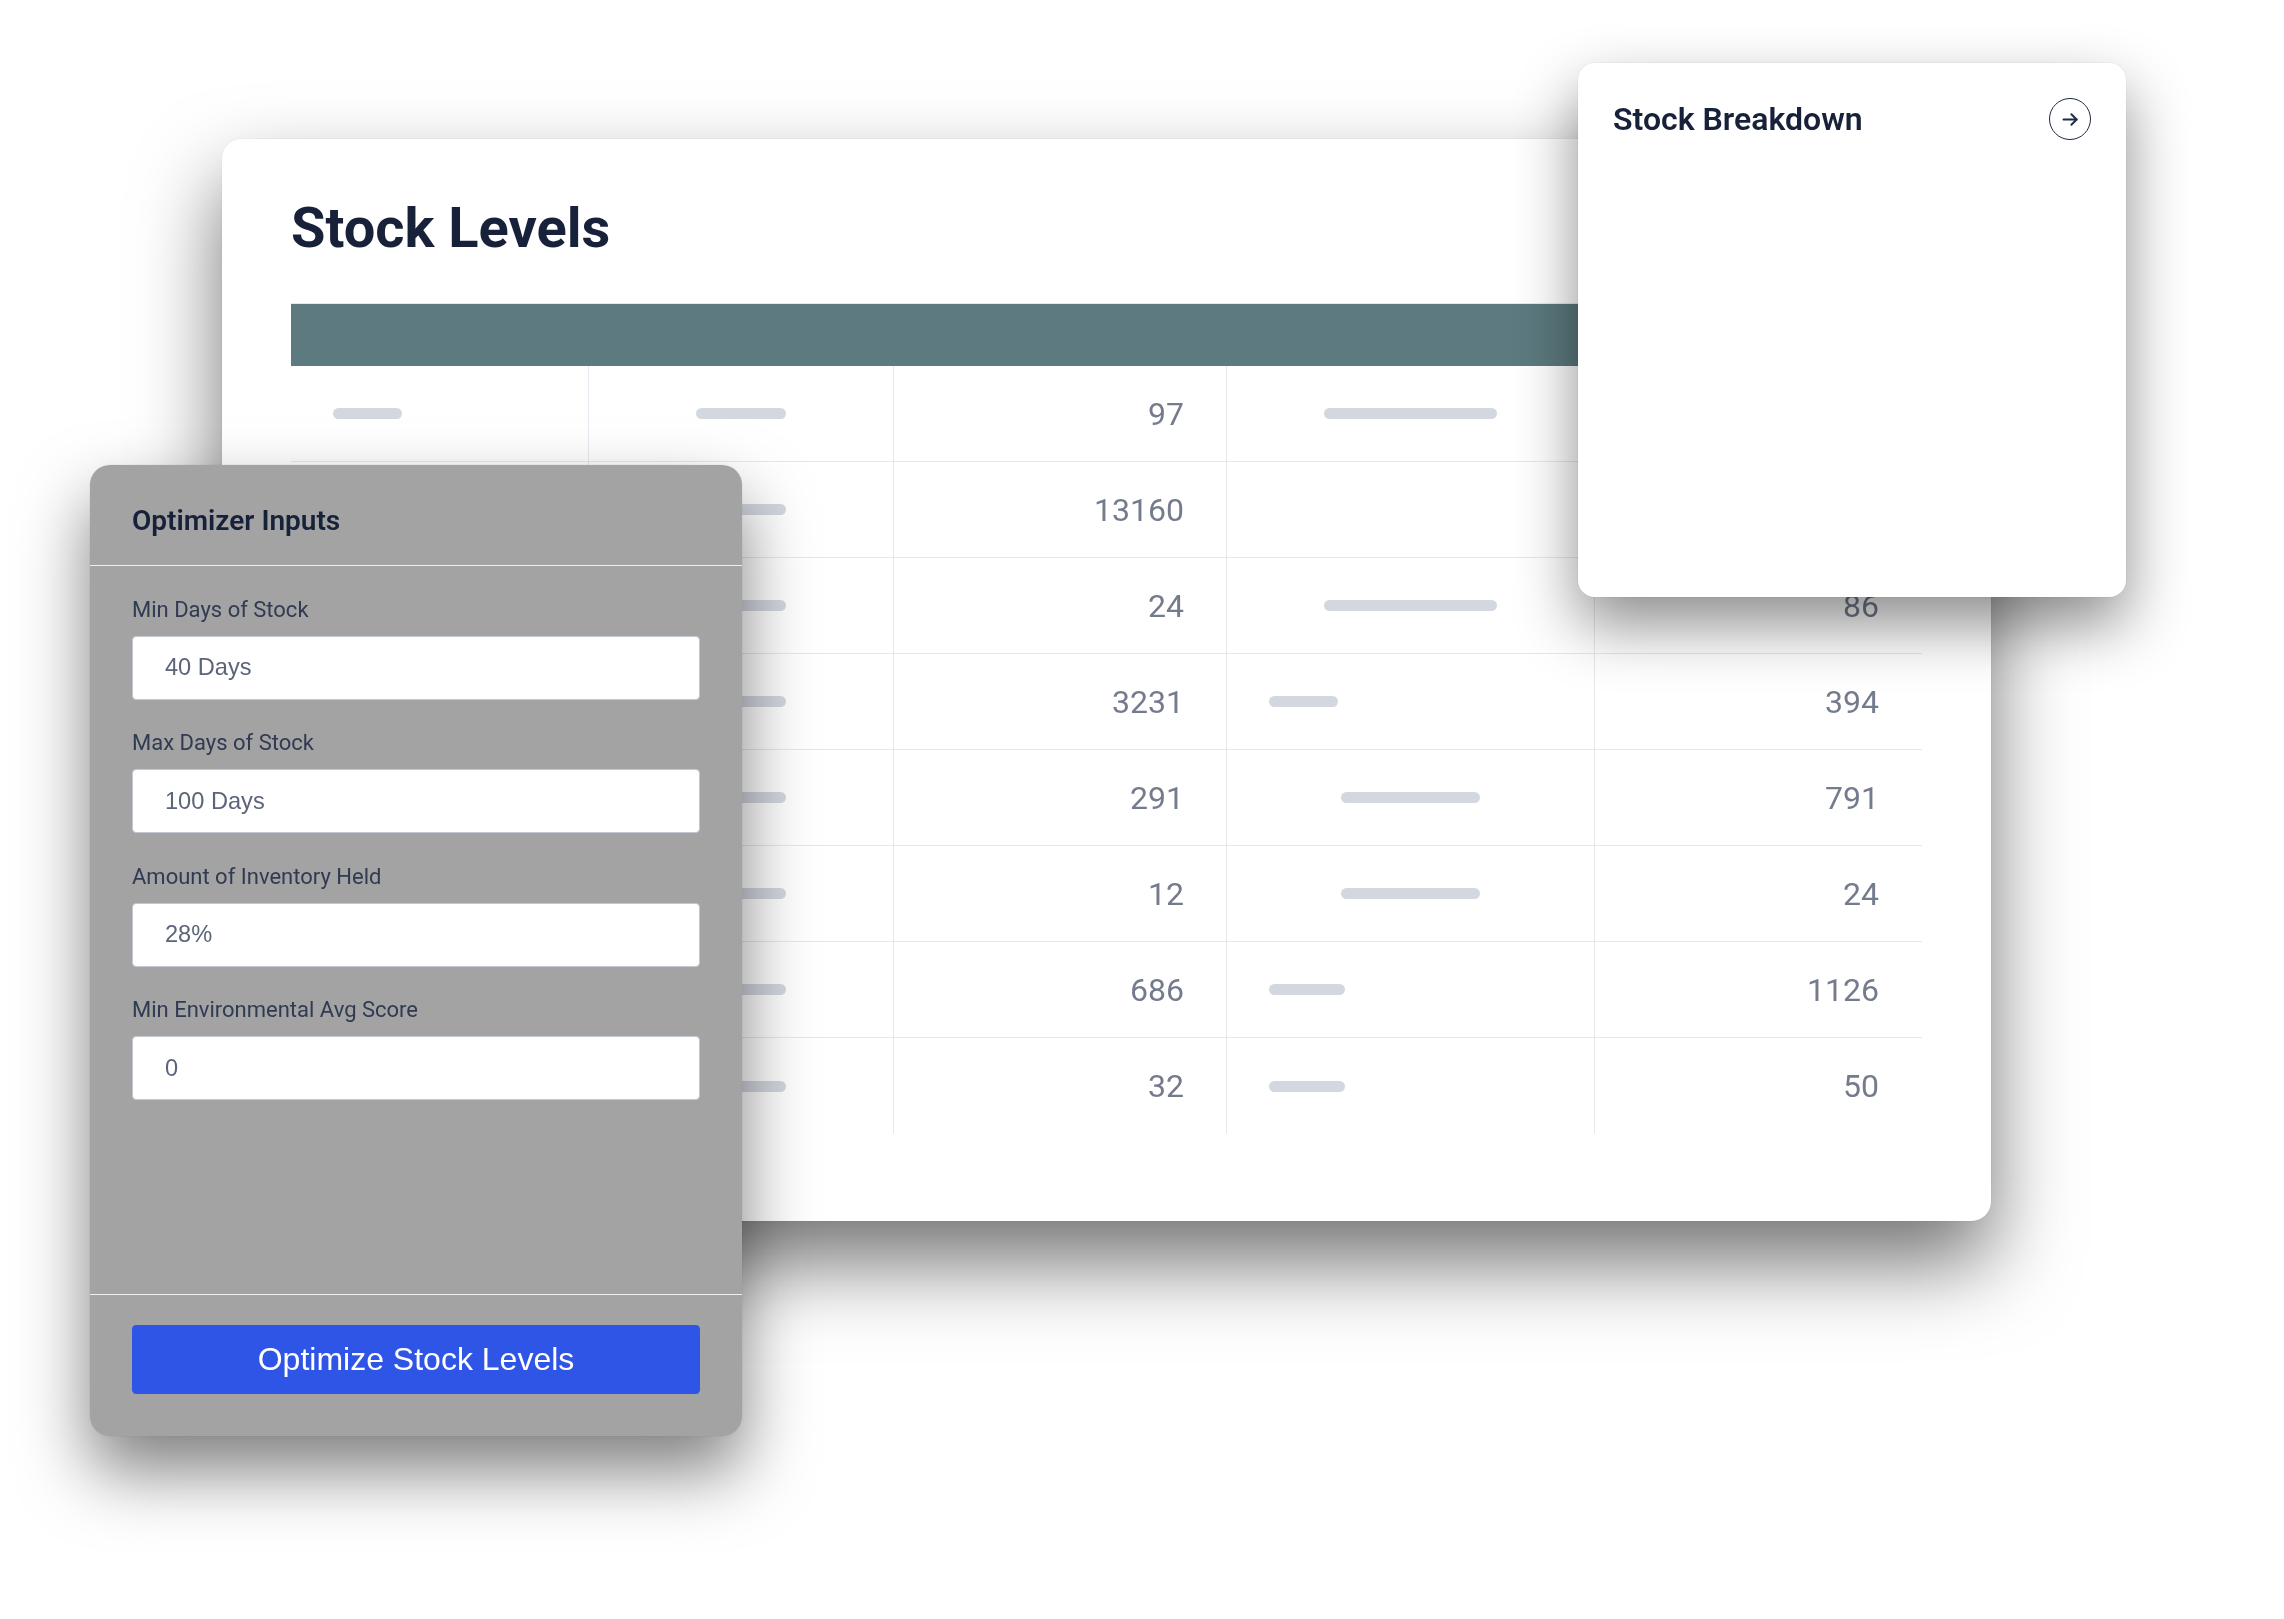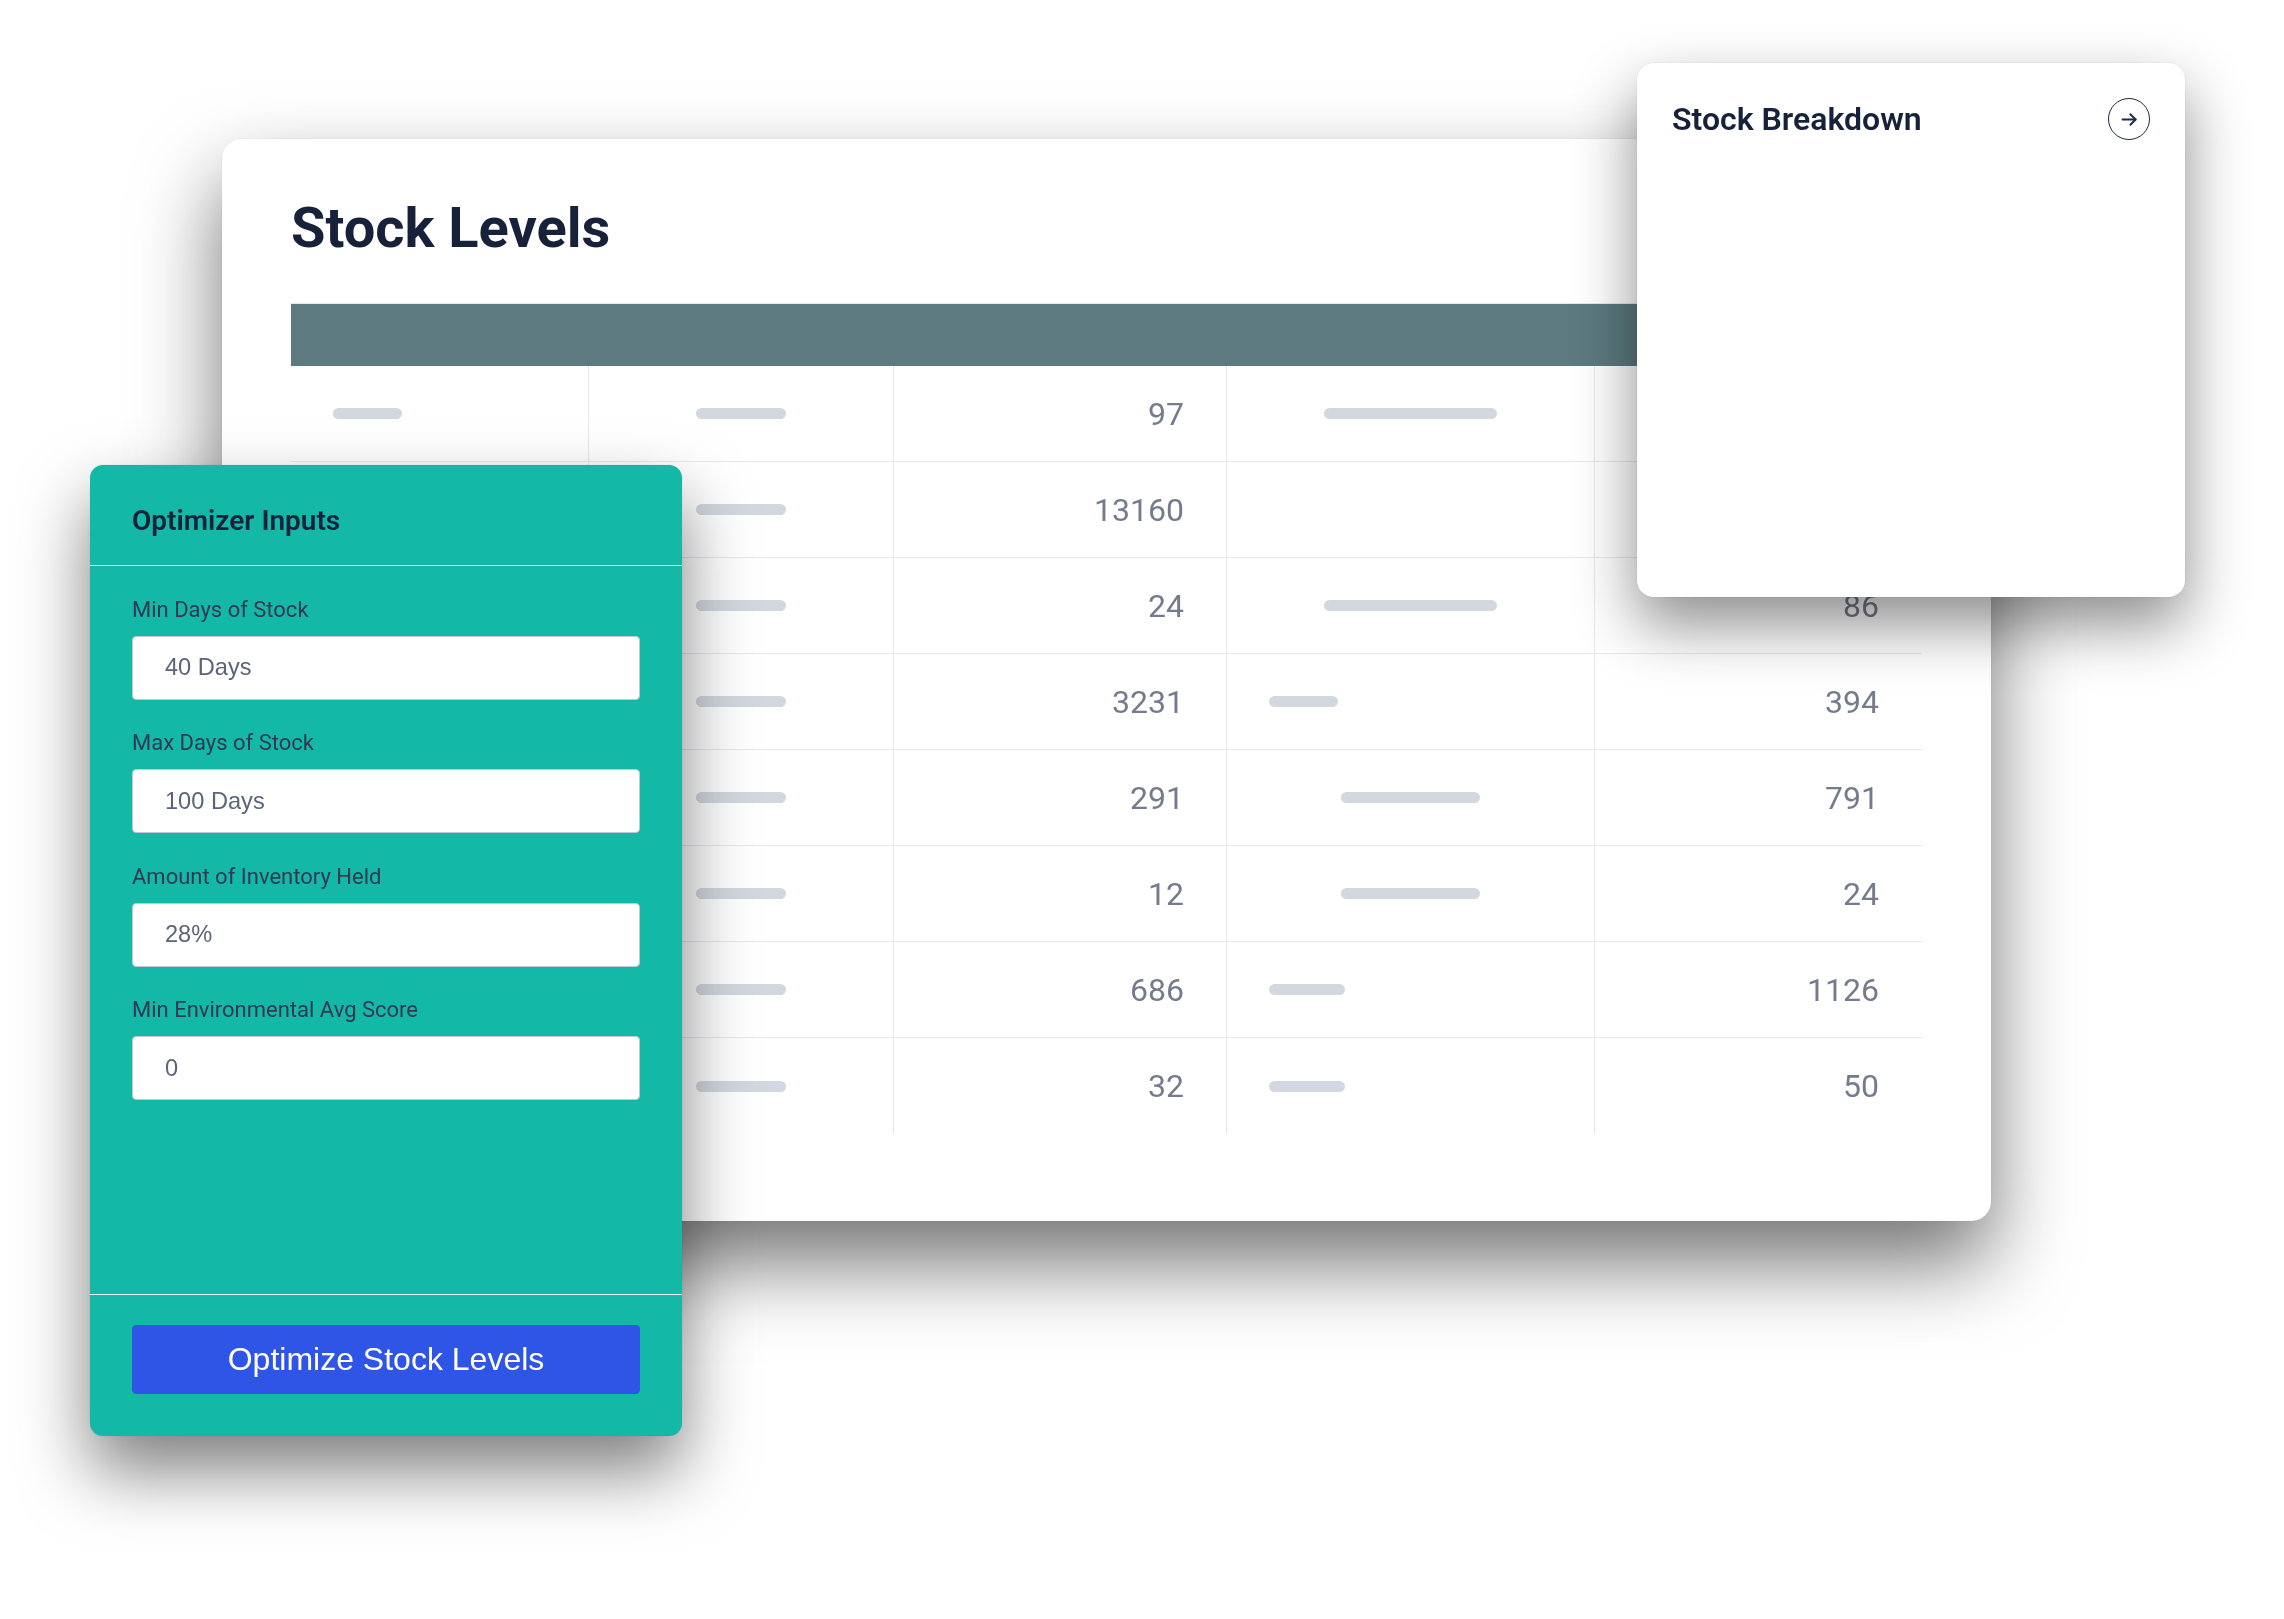--- a/index.html
+++ b/index.html
@@ -74,24 +74,24 @@
     font-size: 32px;
     font-weight: 400;
     color: #737b8c;
   }
 
   
   .optimizer-card {
     position: absolute;
     left: 7px;
     top: 437px;
-    width: 592px;
+    width: 652px;
     height: 971px;
-    background: #14b8a6;
-    border-radius: 13px;
+    background: #a3a3a3;
+    border-radius: 20px;
     box-shadow: 0 35px 69px rgba(0,0,0,0.5), 0 0 0 0.7px rgba(0,0,0,0.04);
     display: flex;
     flex-direction: column;
   }
   .opt-header {
     padding: 39px 42px 28px 42px;
     border-bottom: 1.4px solid #eceef2;
   }
   .opt-title {
     font-size: 28px;
@@ -132,21 +132,21 @@
     font-size: 32px;
     font-weight: 500;
     border: none;
     border-radius: 4.2px;
     cursor: pointer;
   }
 
   
   .breakdown-card {
     position: absolute;
-    left: 1554px;
+    left: 1495px;
     top: 35px;
     width: 548px;
     height: 534px;
     background: #ffffff;
     border-radius: 16.7px;
     box-shadow: 0 28px 62px rgba(0,0,0,0.45), 0 0 0 0.7px rgba(0,0,0,0.04);
     padding: 35px 35px 28px 35px;
   }
   .bd-header {
     display: flex;

